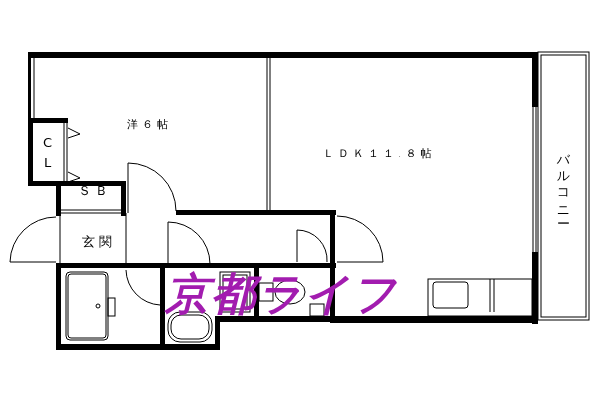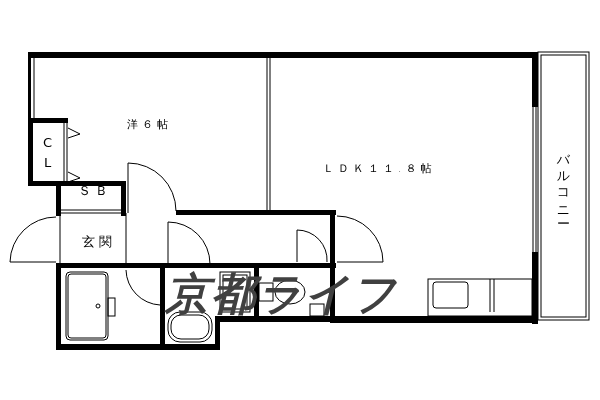--- a/index.html
+++ b/index.html
@@ -2,21 +2,21 @@
 <html><head>
 <meta charset="utf-8">
 <style>
   html,body{margin:0;padding:0;background:#fff;}
   body{width:600px;height:400px;position:relative;overflow:hidden;font-family:"DejaVu Sans",sans-serif;}
   svg{position:absolute;left:0;top:0;}
   .lbl{position:absolute;color:#000;white-space:nowrap;font-family:"DejaVu Sans",sans-serif;}
   .room-big{font-size:11px;letter-spacing:4px;font-weight:300;}
   .room-small{font-size:13px;letter-spacing:4px;}
   .vert{writing-mode:vertical-rl;font-size:13px;letter-spacing:3px;}
-  .wm{position:absolute;color:#404040;font-size:44px;font-weight:bold;letter-spacing:2px;font-style:italic;}
+  .wm{position:absolute;color:#a21caf;font-size:44px;font-weight:bold;letter-spacing:2px;font-style:italic;}
 </style>
 </head>
 <body>
 
 <svg width="600" height="400">
 
   <rect x="28" y="52" width="510" height="6" fill="#000"></rect>
 
   <line x1="30" y1="58" x2="30" y2="118" stroke="#000" stroke-width="1"></line>
   <line x1="34" y1="58" x2="34" y2="118" stroke="#000" stroke-width="1"></line>
@@ -87,18 +87,18 @@
   <rect x="223" y="275" width="24" height="34" fill="none" stroke="#000"></rect>
   <rect x="254" y="266" width="5" height="50" fill="#000"></rect>
   <ellipse cx="290" cy="292" rx="15" ry="12" fill="none" stroke="#000"></ellipse>
   <rect x="259" y="283" width="14" height="18" fill="none" stroke="#000"></rect>
   <rect x="310" y="304" width="14" height="12" fill="none" stroke="#000"></rect>
 </svg>
 
 <div class="wm" style="left:165px;top:265px;">京都ライフ</div>
 
 <div class="lbl room-big" style="left:127px;top:117px;">洋６帖</div>
-<div class="lbl room-big" style="left:323px;top:161px;">ＬＤＫ１１.８帖</div>
+<div class="lbl room-big" style="left:323px;top:146px;">ＬＤＫ１１.８帖</div>
 <div class="lbl room-small" style="left:43px;top:135px;">C</div>
 <div class="lbl room-small" style="left:44px;top:155px;">L</div>
 <div class="lbl room-small" style="left:78px;top:182px;">ＳＢ</div>
 <div class="lbl room-small" style="left:82px;top:233px;">玄関</div>
 <div class="lbl vert" style="left:554px;top:145px;">バルコニー</div>
 
 </body></html>

